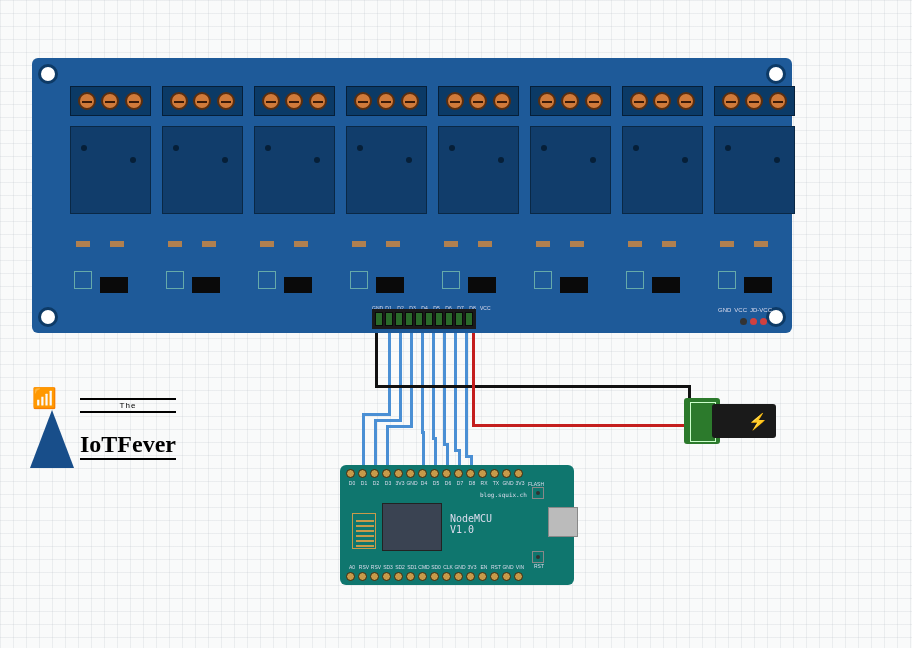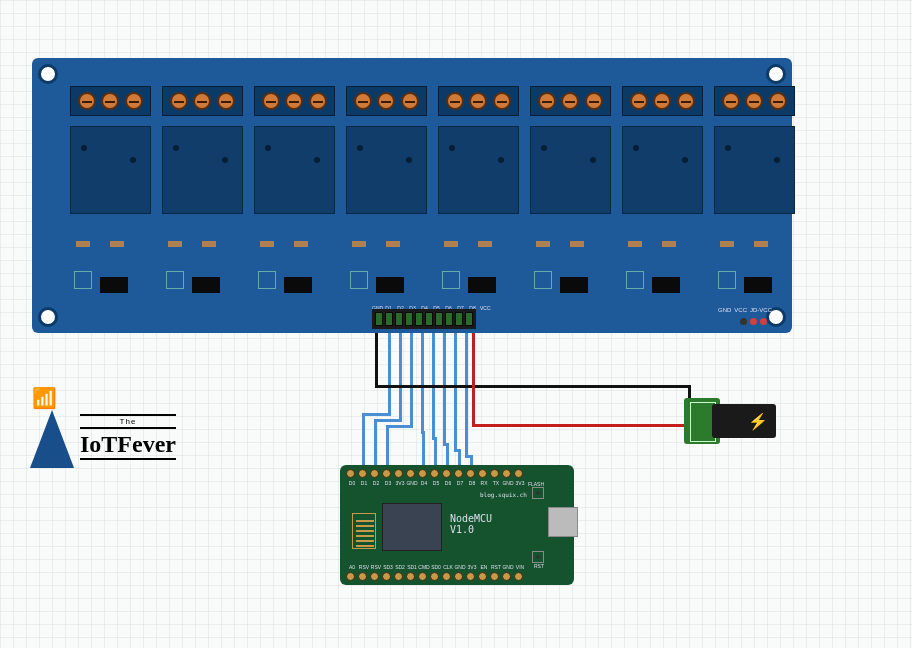--- a/index.html
+++ b/index.html
@@ -202,21 +202,21 @@
 }
 .wire-seg.black { background: #111; }
 .wire-seg.red { background: #c41e1e; }
 
 .nodemcu {
   position: absolute;
   left: 340px;
   top: 465px;
   width: 234px;
   height: 120px;
-  background: #14532d;
+  background: #0f766e;
   border-radius: 6px;
 }
 .node-pins-top, .node-pins-bottom {
   position: absolute;
   left: 6px;
   display: flex;
   gap: 3px;
 }
 .node-pins-top { top: 4px; }
 .node-pins-bottom { bottom: 4px; }
@@ -389,21 +389,21 @@
 .logo-text {
   margin-left: 6px;
   padding-bottom: 8px;
 }
 .logo-text .the {
   font-size: 8px;
   text-align: center;
   border-top: 2px solid #000;
   border-bottom: 2px solid #000;
   padding: 1px 0;
-  margin-bottom: 2px;
+  margin-bottom: 18px;
   letter-spacing: 1px;
 }
 .logo-text .name {
   font-size: 24px;
   font-weight: bold;
   font-family: Georgia, serif;
   border-bottom: 2px solid #000;
   text-align: center;
 }
 </style>

